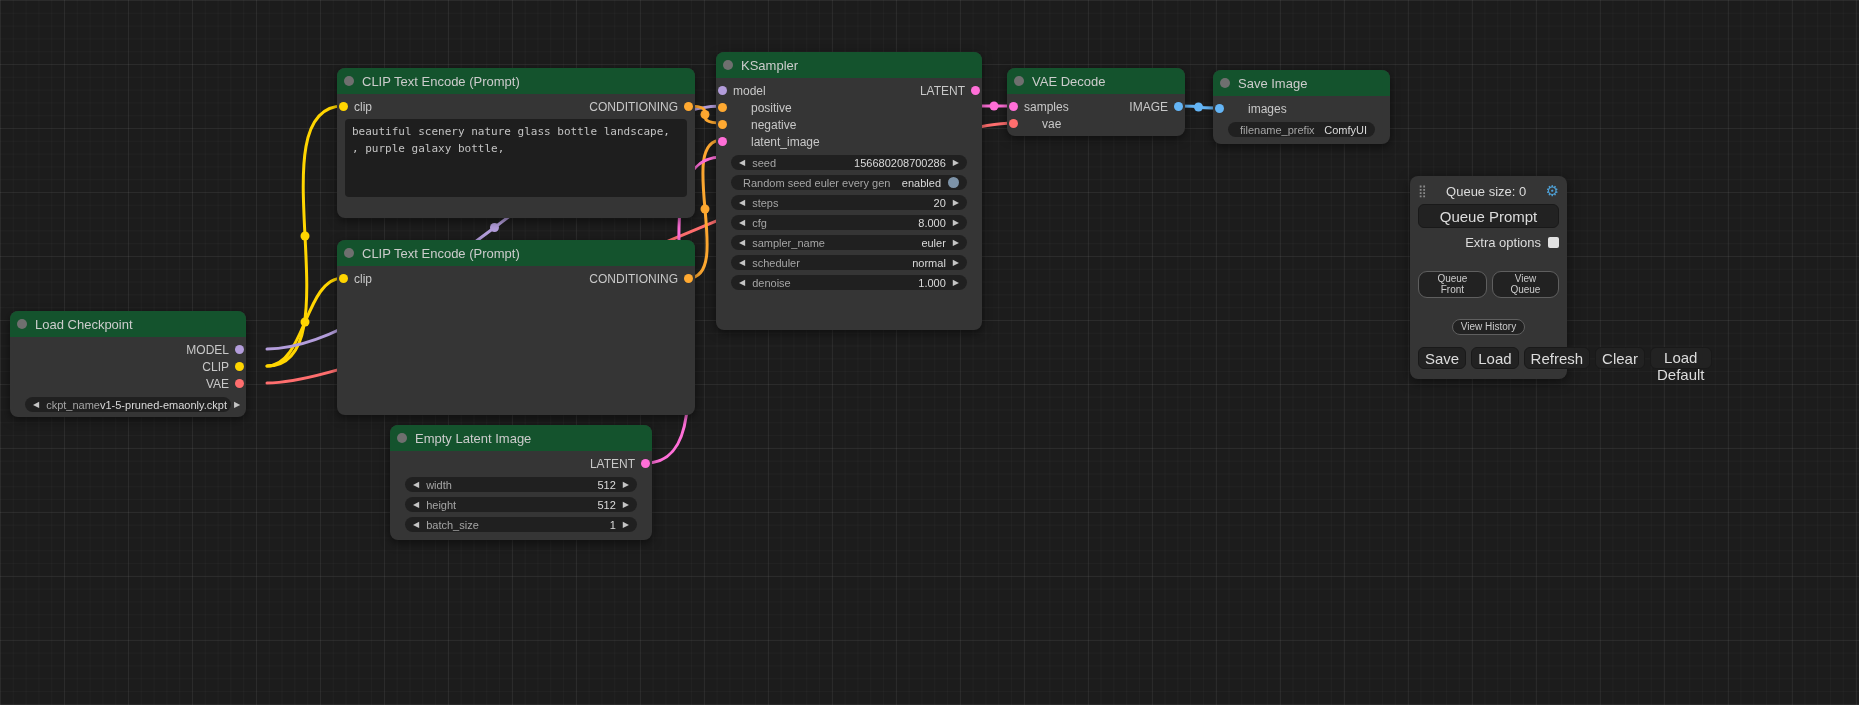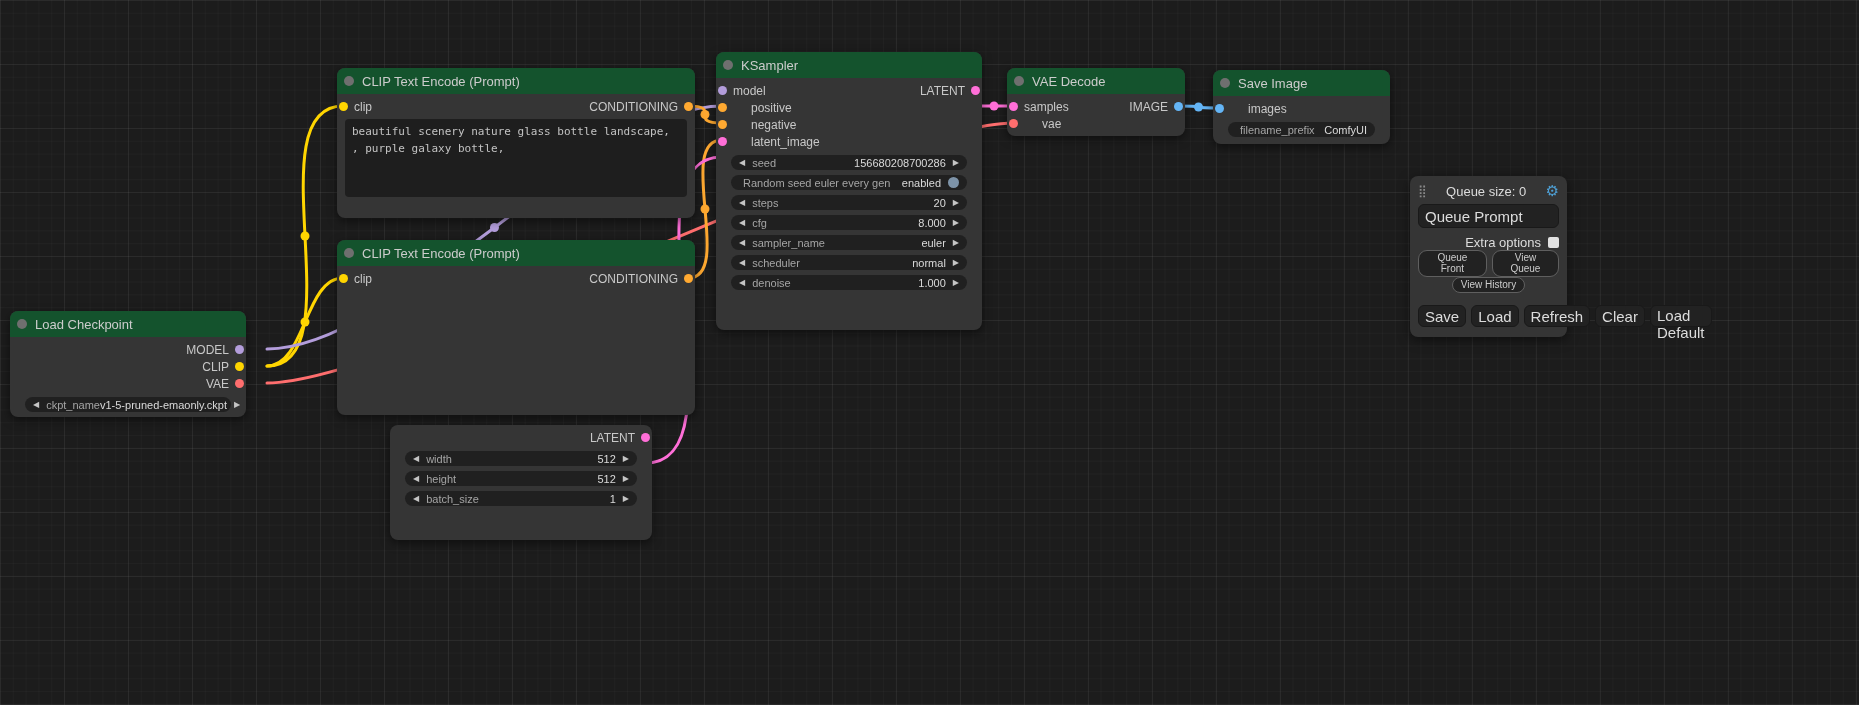--- a/index.html
+++ b/index.html
@@ -64,26 +64,26 @@
     background:#353535;border-radius:8px;box-shadow:0 3px 12px rgba(0,0,0,0.5);
     padding:4px 8px 10px;color:#dddddd;box-sizing:border-box;
   }
   .menu-header{display:flex;align-items:center;height:22px;}
   .drag-handle{color:#8a8a8a;font-size:12px;cursor:move;}
   .qsize{flex:1;text-align:center;font-size:13px;color:#dcdcdc;}
   .gear{color:#4e9fd4;font-size:15px;cursor:pointer;}
   button{font-family:"Liberation Sans", sans-serif;cursor:pointer;}
   .btn{
     display:block;width:100%;background:#222222;color:#dcdcdc;border:1px solid #191919;
-    border-radius:6px;text-align:left;box-sizing:border-box;
+    border-radius:6px;text-align:center;box-sizing:border-box;
   }
   .btn-queue{height:24px;font-size:15px;margin-top:2px;}
   .extra-row{display:flex;align-items:center;justify-content:flex-end;gap:7px;height:16px;margin-top:6px;font-size:13px;}
   .checkbox{width:11px;height:11px;background:#e2e2e2;border-radius:2px;flex:0 0 11px;}
-  .small-row{display:flex;justify-content:center;gap:5px;margin-top:0;}
+  .small-row{display:flex;justify-content:center;gap:5px;margin-top:21px;}
   .btn-small{
     background:#222222;border:1px solid #5f5f5f;color:#cccccc;border-radius:9px;
     font-size:10px;padding:1px 8px 2px;line-height:11px;
   }
   .big-stack{margin-top:12px;display:flex;flex-direction:row;gap:5px;}
   .btn-big{height:22px;font-size:15px;}
 </style>
 </head>
 <body>
 
@@ -168,20 +168,24 @@
       </span>
       <span class="right">
         <span>CONDITIONING</span>
         <span class="dot" style="background: rgb(255, 169, 49);"></span>
       </span>
     </div>
   </div>
 </div>
 
 <div class="node" id="node-empty-latent">
+  <div class="node-title">
+    <span class="title-dot"></span>
+    <span>Empty Latent Image</span>
+  </div>
   <div class="slots">
     <div class="row out">
       <span>LATENT</span>
       <span class="dot" style="background: rgb(255, 111, 216);"></span>
     </div>
   </div>
   <div class="widget">
     <span class="arrow">◀</span>
     <span class="wlabel">width</span>
     <span class="wvalue">512</span>

